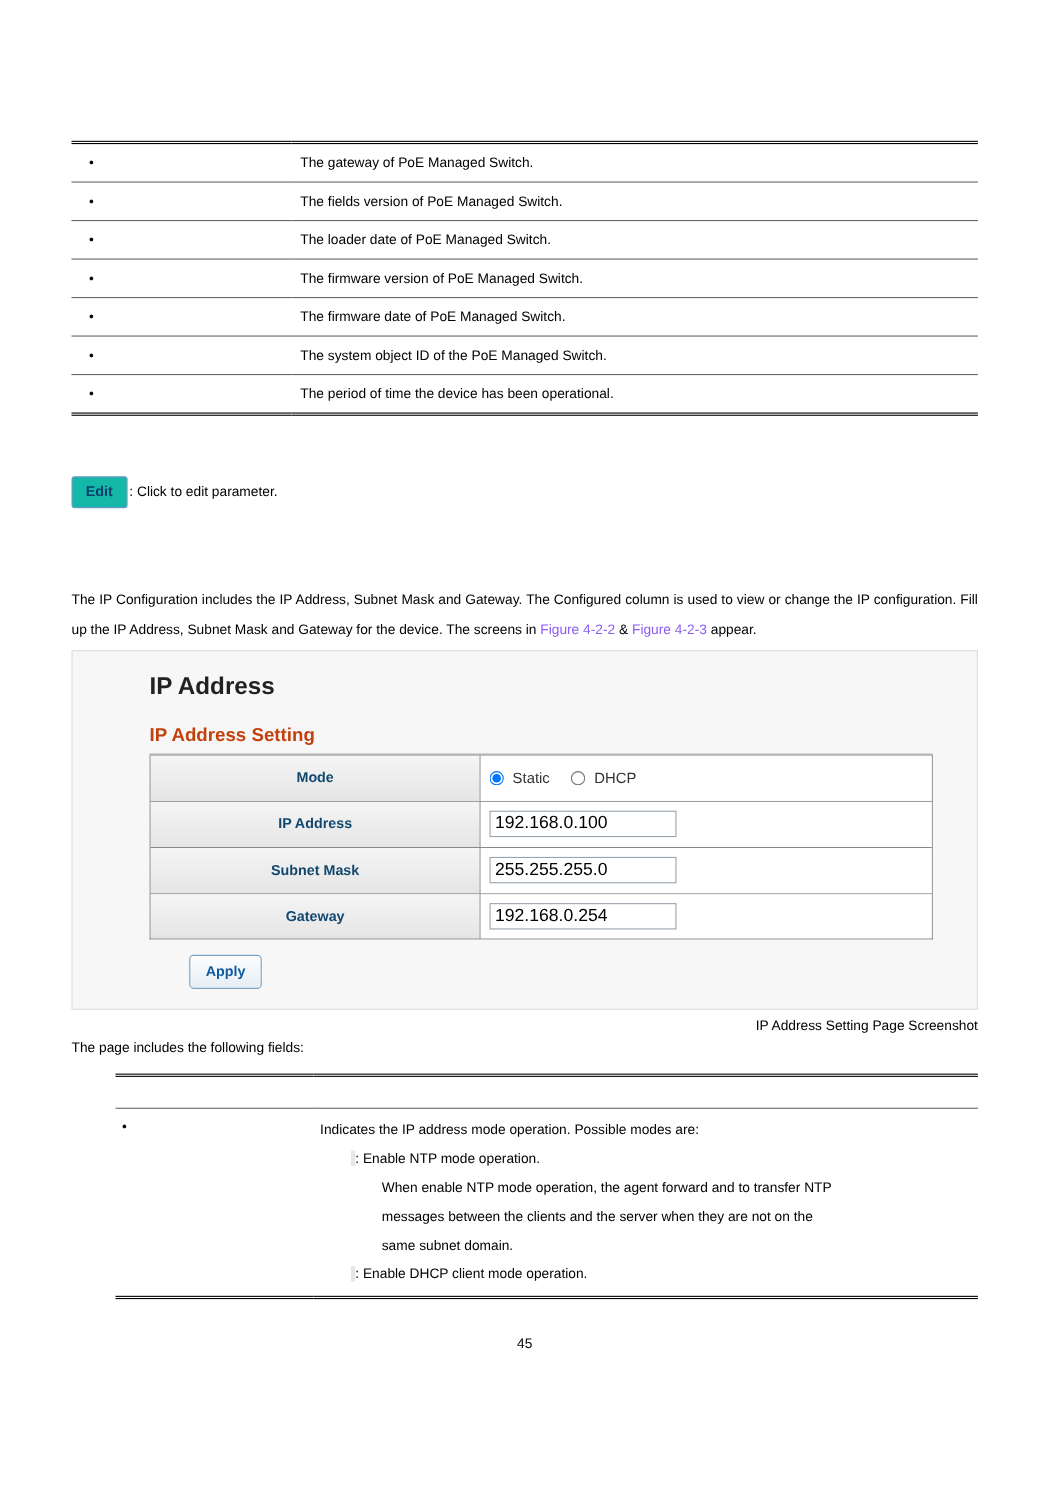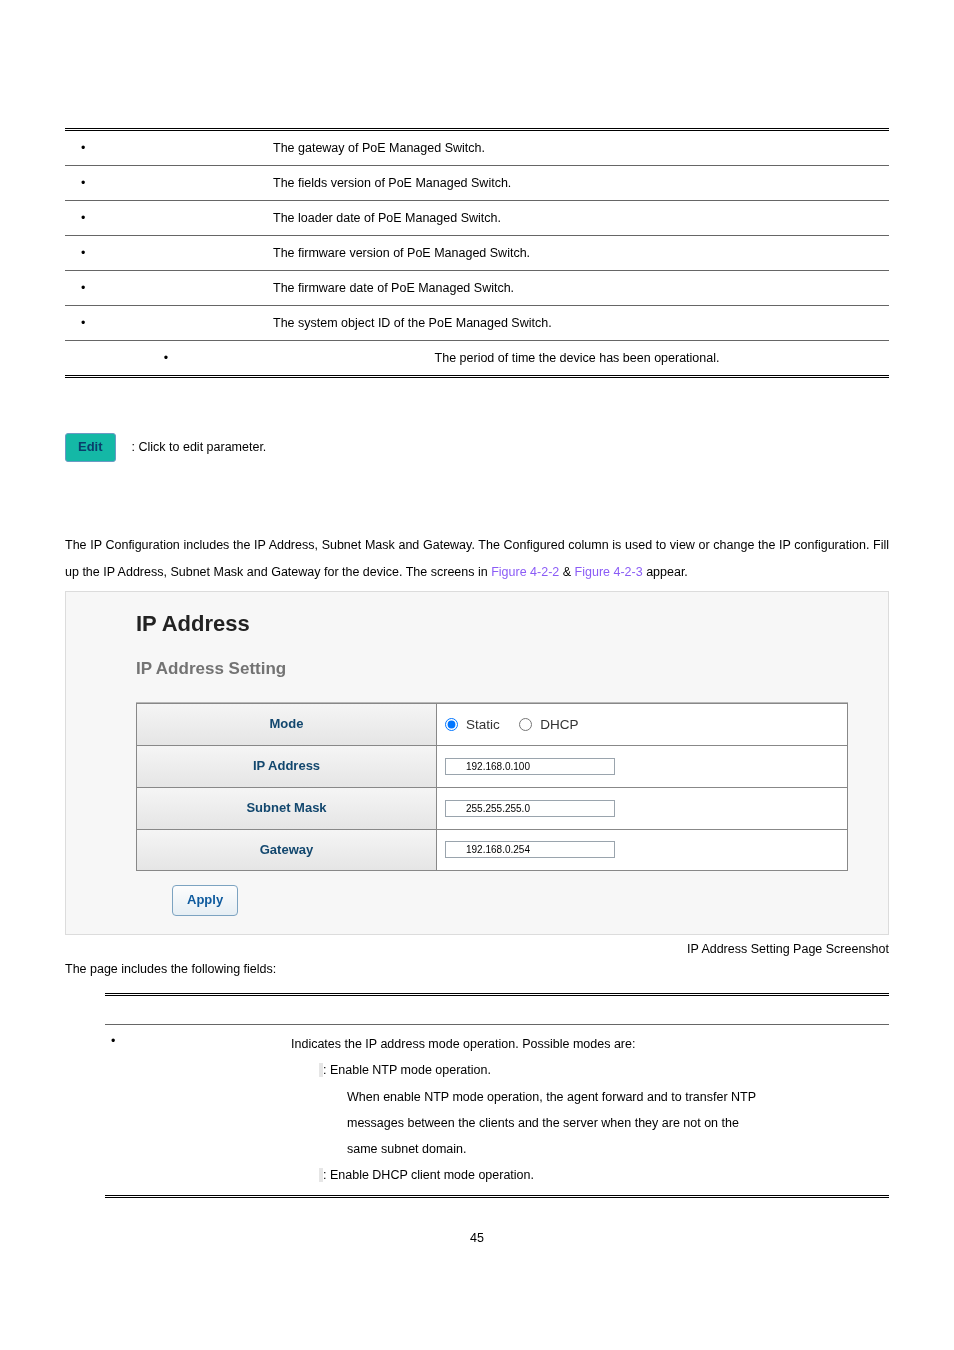--- a/index.html
+++ b/index.html
@@ -17,69 +17,69 @@
       border-collapse: collapse;
       border-top: 3px double #000;
       border-bottom: 3px double #000;
       margin-top: 48px;
     }
     .obj-table td {
       border-bottom: 1px solid #666;
       padding: 7px 8px;
       vertical-align: middle;
     }
-    .obj-table tr:last-child td { border-bottom: none; text-align: center; }
+    .obj-table tr:last-child td { border-bottom: none; }
     .obj-table td.col1 { width: 200px; }
     .obj-table td.col1::before { content: "•"; margin-left: 8px; margin-right: 6px; }
 
     .btn-section { margin-top: 55px; }
     .edit-btn {
       display: inline-block;
       background: #14b8a6;
       border: 1px solid #6b9ac4;
       border-radius: 3px;
       padding: 3px 12px;
       color: #0a3d6b;
       font-weight: bold;
       font-size: 13px;
       vertical-align: middle;
     }
-    .btn-desc { margin-left: 16px; }
+    .btn-desc { margin-left: 2px; }
 
     .paragraph { margin-top: 70px; text-align: justify; line-height: 2.2; }
     .link { color: #8b5cf6; }
 
     .screenshot-box {
       margin-top: 4px;
       background: #f7f7f7;
       border: 1px solid #dcdcdc;
       padding: 14px 40px 18px 70px;
     }
     .ip-title { font-size: 22px; font-weight: 700; color: #222; margin-bottom: 14px; margin-left: 0px;}
-    .ip-sub { font-size: 17px; font-weight: 700; color: #737373; border-bottom: 1px solid #b8b8b8; padding-bottom: 20px; margin-bottom: 0; }
+    .ip-sub { font-size: 17px; font-weight: 700; color: #c2410c; border-bottom: 1px solid #b8b8b8; padding-bottom: 3px; margin-bottom: 0; }
     .grid {
       border: 1px solid #888;
       border-top: none;
     }
     .grid .row { display: flex; border-top: 1px solid #888; }
     .grid .label {
       width: 300px;
       background: linear-gradient(#f5f5f5,#e5e5e5);
       border-right: 1px solid #888;
       text-align: center;
       font-weight: 700;
       color: #12476e;
       padding: 10px 6px;
       font-size: 13px;
     }
     .grid .value { flex: 1; background: #fff; padding: 7px 8px; display:flex; align-items:center; }
     .grid input[type=text] {
       width: 170px;
-      font-size: 10px;
-      padding: 2px 20px;
+      font-size: 16px;
+      padding: 2px 4px;
       border: 1px solid #9aa4ad;
       font-family: Arial;
     }
     .radio-wrap { display:flex; gap:6px; align-items:center; font-size:13.5px; color:#333;justify-content:center;}
     .radio-wrap input { margin-right:2px; }
     .apply-btn {
       margin-top: 14px;
       display: inline-block;
       background: linear-gradient(#fdfdfd,#e6eef4);
       border: 1px solid #7ca3c1;

